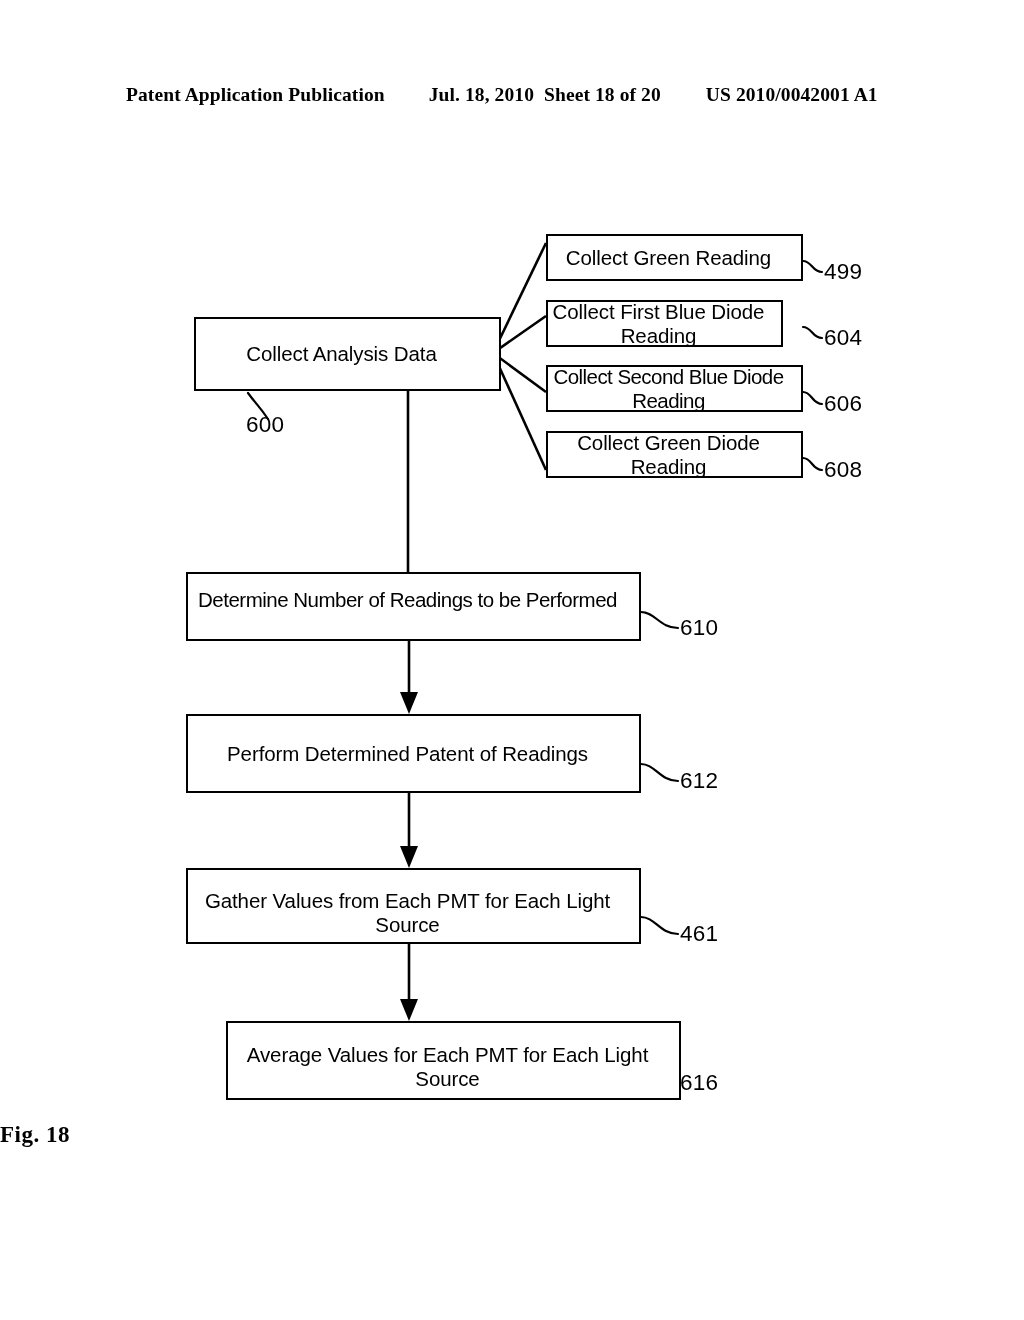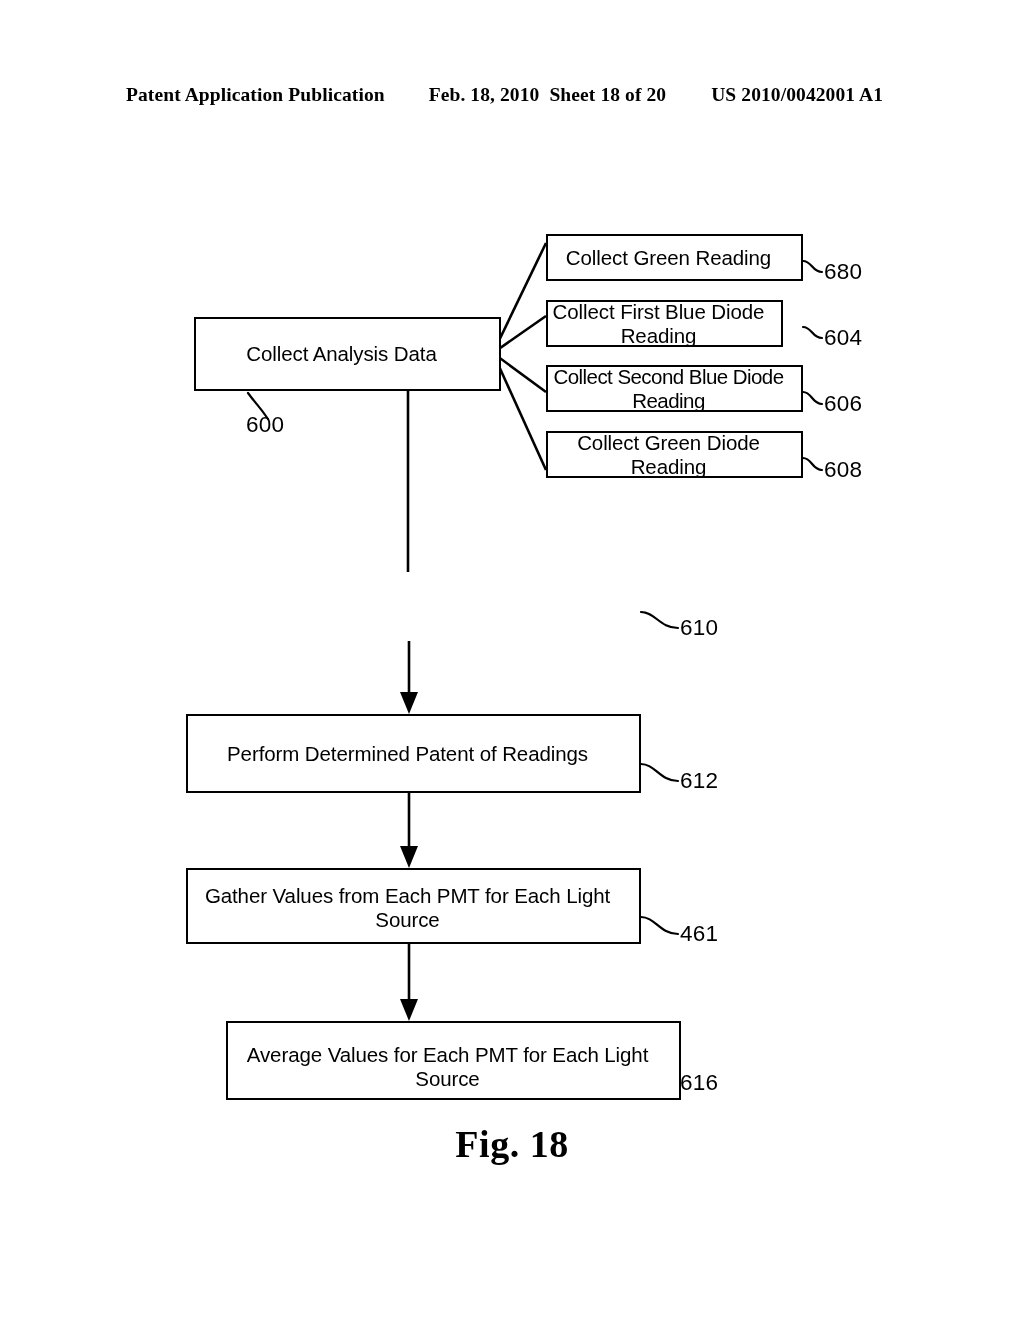--- a/index.html
+++ b/index.html
@@ -92,34 +92,33 @@
     white-space: nowrap;
     letter-spacing: 0.2px;
   }
 
   
   .fig-caption {
     position: absolute;
     left: 0;
     top: 1122px;
     width: 1024px;
-    text-align: center;
     font-family: "Liberation Serif", serif;
     font-weight: bold;
-    font-size: 38px;
+    font-size: 23px;
     letter-spacing: 0.5px;
     color: #000;
   }
 </style>
 </head>
 <body>
 
 <div class="page-header">
   <span class="hdr-pub">Patent Application Publication</span>
-  <span class="hdr-date">Feb. 18, 2010</span>
+  <span class="hdr-date">Jul. 18, 2010</span>
   <span class="hdr-sheet">Sheet 18 of 20</span>
   <span class="hdr-num">US 2010/0042001 A1</span>
 </div>
 
 <div class="diagram">
 
   <svg width="1024" height="1320" viewBox="0 0 1024 1320" shape-rendering="geometricPrecision">
     <g stroke="#000" fill="none" stroke-width="2.6" stroke-linecap="butt">
 
       <path d="M493,353 L546,243"></path>
@@ -168,36 +167,39 @@
   </div>
 
   <div class="pbox mid-text tight" style="left:546px; top:365px; width:257px; height:47px;">
     <span class="ptext">Collect Second Blue Diode Reading</span>
   </div>
 
   <div class="pbox mid-text" style="left:546px; top:431px; width:257px; height:47px;">
     <span class="ptext">Collect Green Diode Reading</span>
   </div>
 
+  <div class="pbox top-text tight2" style="left:186px; top:572px; width:455px; height:69px; padding-top:14px;">
+    <span class="ptext">Determine Number of Readings to be Performed</span>
+  </div>
 
   <div class="pbox mid-text" style="left:186px; top:714px; width:455px; height:79px;">
     <span class="ptext">Perform Determined Patent of Readings</span>
   </div>
 
-  <div class="pbox top-text" style="left:186px; top:868px; width:455px; height:76px; padding-top:14px;">
+  <div class="pbox top-text" style="left:186px; top:868px; width:455px; height:76px; padding-top:14px;align-items:center;">
     <span class="ptext">Gather Values from Each PMT for Each Light Source</span>
   </div>
 
   <div class="pbox top-text" style="left:186px; top:1021px; width:455px; height:79px; padding-top:20px;margin-left:40px;">
     <span class="ptext">Average Values for Each PMT for Each Light Source</span>
   </div>
 
   <div class="refnum" style="left:246px; top:414px;">600</div>
 
-  <div class="refnum" style="left:824px; top:261px;">680</div>
+  <div class="refnum" style="left:824px; top:261px;">499</div>
 
   <div class="refnum" style="left:824px; top:327px;">604</div>
 
   <div class="refnum" style="left:824px; top:393px;">606</div>
 
   <div class="refnum" style="left:824px; top:459px;">608</div>
 
   <div class="refnum" style="left:680px; top:617px;">610</div>
 
   <div class="refnum" style="left:680px; top:770px;">612</div>

